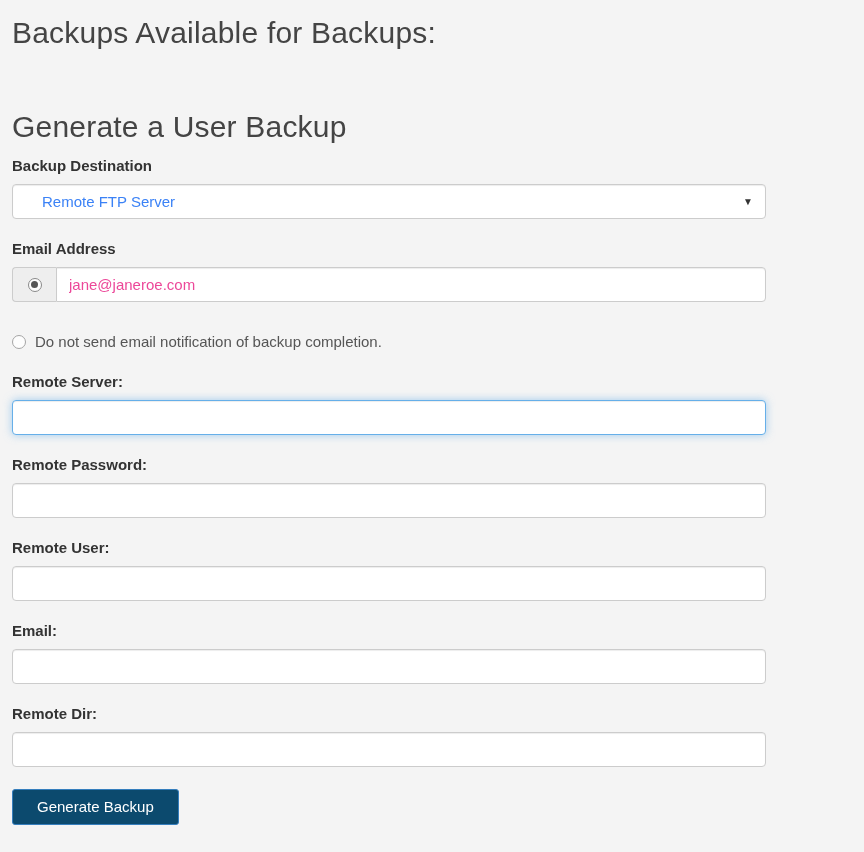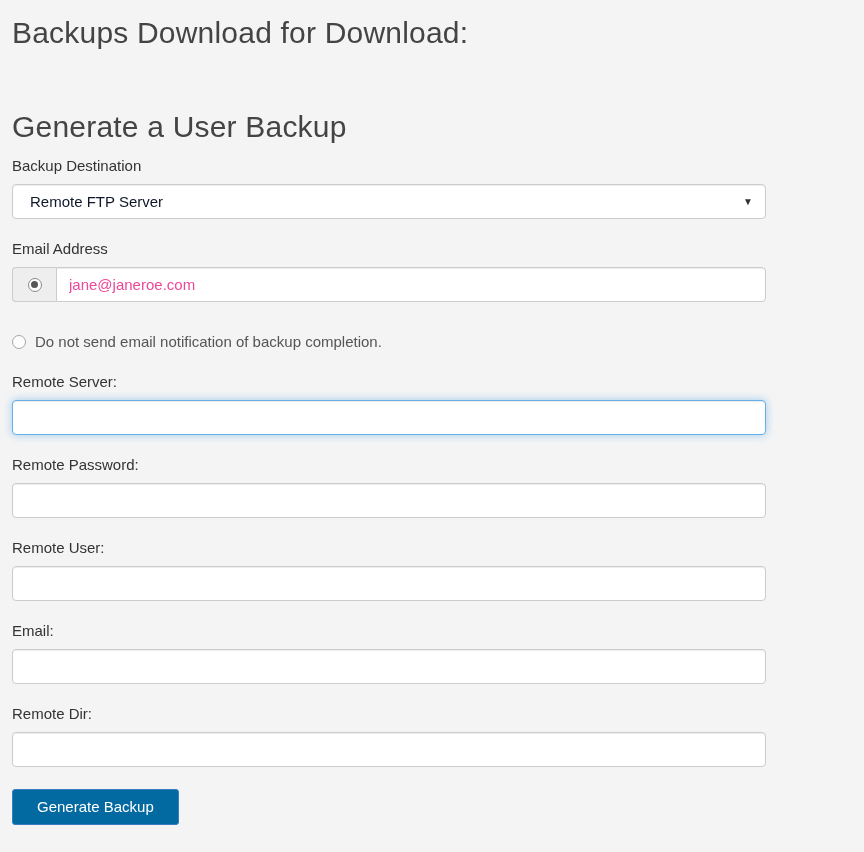--- a/index.html
+++ b/index.html
@@ -26,21 +26,21 @@
     line-height: 38px;
     letter-spacing: 0.2px;
   }
   h2.section-title {
     margin-top: 56px;
   }
   .lbl {
     display: block;
     margin-top: 20px;
     font-size: 15px;
-    font-weight: 400;
+    font-weight: 700;
     color: #333;
     line-height: 20px;
   }
   .lbl.first {
     margin-top: 10px;
   }
   .form-control {
     display: block;
     width: 100%;
     height: 35px;
@@ -61,22 +61,22 @@
   
   .select-wrap {
     position: relative;
     margin-top: 8px;
   }
   select.form-control {
     -webkit-appearance: none;
     -moz-appearance: none;
     appearance: none;
     margin-top: 0;
-    padding-left: 17px;
-    color: #0f172a;
+    padding-left: 29px;
+    color: #3b82f6;
     cursor: pointer;
   }
   .caret-icon {
     position: absolute;
     right: 13px;
     top: 50%;
     transform: translateY(-50%);
     font-size: 10px;
     color: #333;
     pointer-events: none;
@@ -139,32 +139,32 @@
     line-height: 20px;
   }
   .field-group { margin-top: 0; }
   
   .btn-primary {
     margin-top: 22px;
     padding: 7px 24px;
     font-size: 15px;
     line-height: 20px;
     color: #fff;
-    background: #0369a1;
+    background: #0c4a6e;
     border: 1px solid #357ebd;
     border-radius: 3px;
     cursor: pointer;
     font-family: "Liberation Sans", sans-serif;
   }
 </style>
 </head>
 <body>
 
 <div class="page">
-  <h1 class="page-title">Backups Download for Download:</h1>
+  <h1 class="page-title">Backups Available for Backups:</h1>
 
   <div class="content">
     <h2 class="section-title">Generate a User Backup</h2>
 
     <label class="lbl first">Backup Destination</label>
     <div class="select-wrap">
       <select class="form-control">
         <option>Remote FTP Server</option>
       </select>
       <span class="caret-icon">▼</span>

